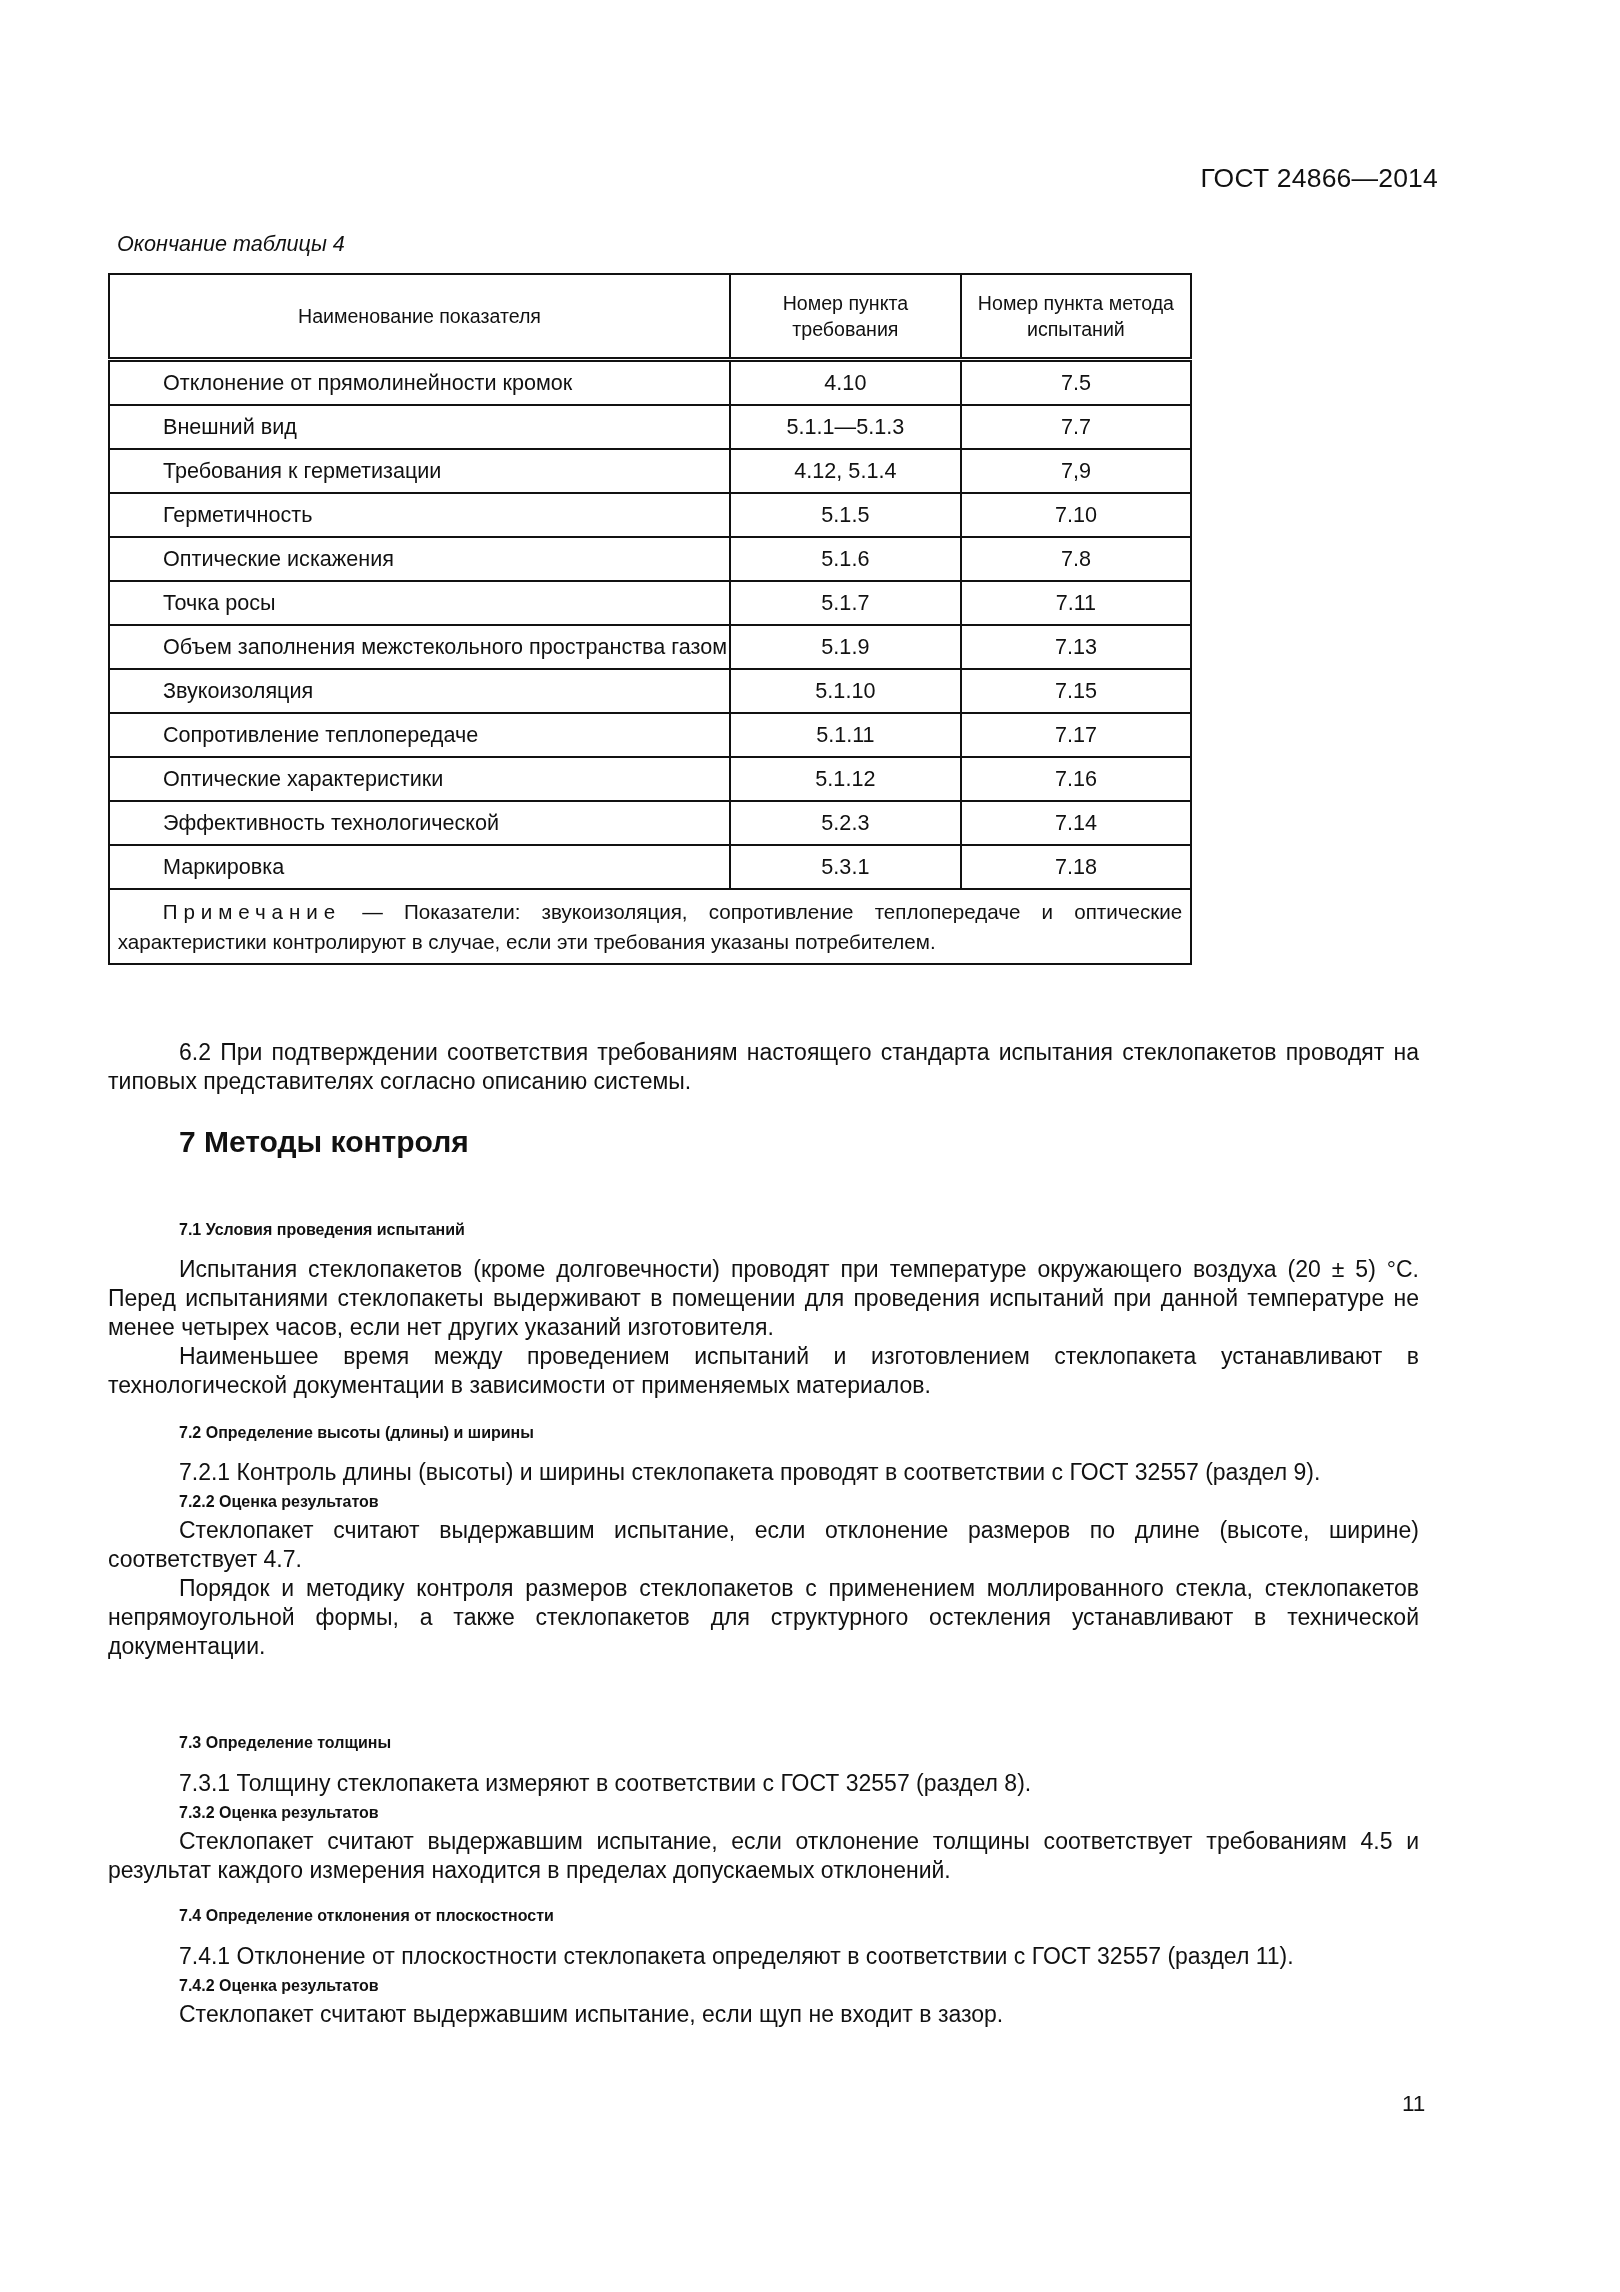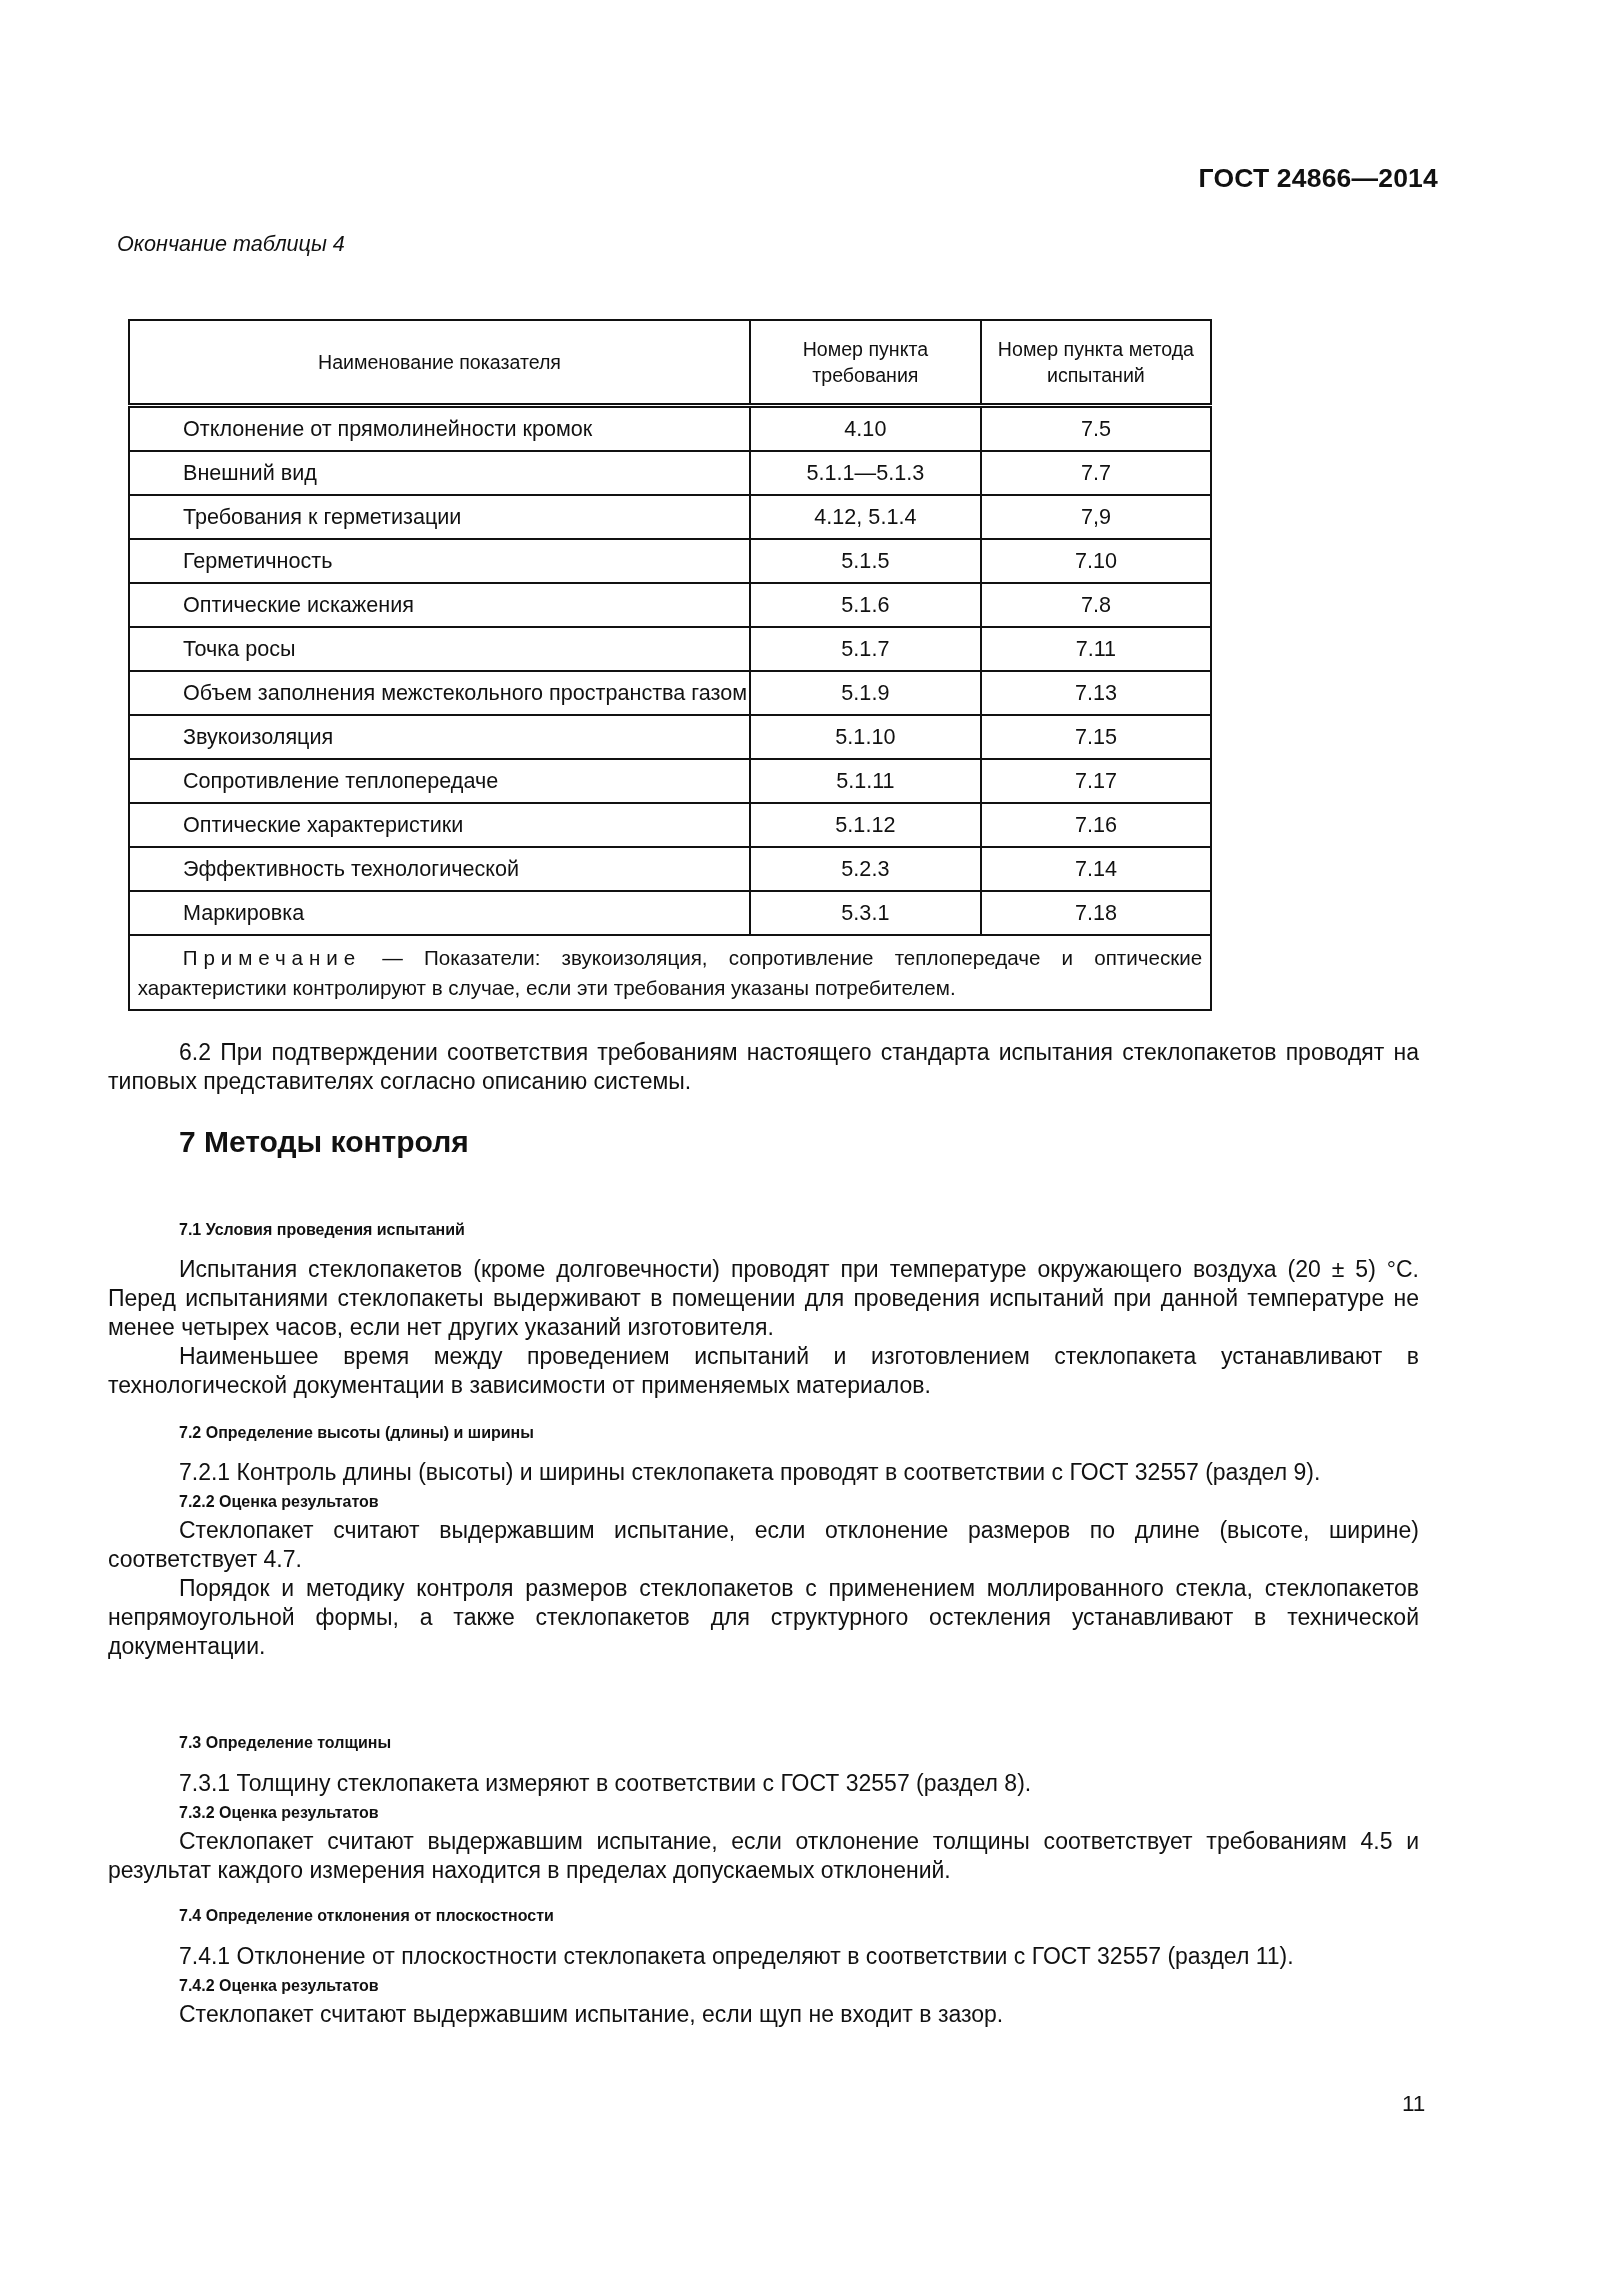--- a/index.html
+++ b/index.html
@@ -13,36 +13,35 @@
     position: relative;
     font-family: "Liberation Sans", "DejaVu Sans", sans-serif;
     color: #111111;
     overflow: hidden;
   }
   .doc-code {
     position: absolute;
     top: 163px;
     right: 182px;
     font-size: 26.5px;
-    font-weight: bold;
+    font-weight: normal;
     letter-spacing: 0.2px;
   }
   .table-caption {
     position: absolute;
     top: 231px;
     left: 117px;
     font-size: 21.6px;
     font-style: italic;
   }
   .table-wrap {
     position: absolute;
     top: 273px;
-    left: 128px;
+    left: 108px;
     width: 1084px;
-    margin-top: 46px;
   }
   table {
     width: 100%;
     border-collapse: collapse;
     font-size: 21.6px;
   }
   th, td {
     border: 2px solid #111;
     padding: 0;
   }

